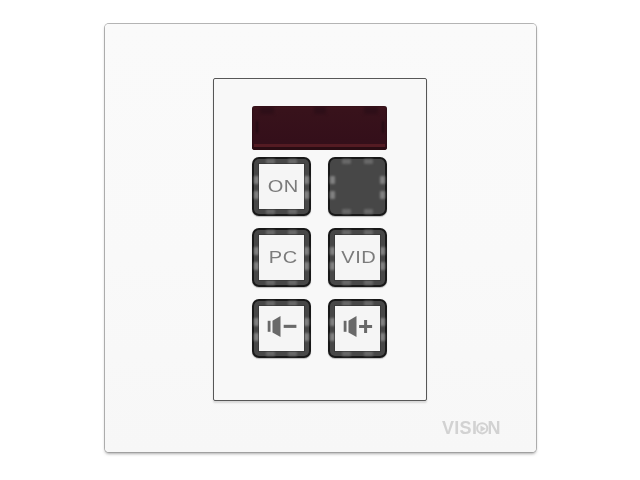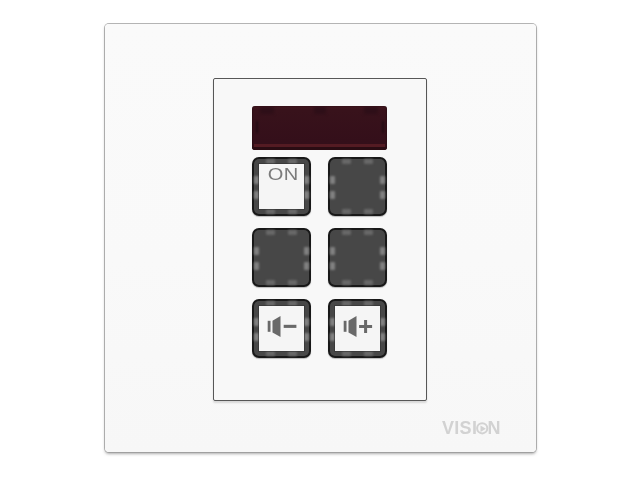--- a/index.html
+++ b/index.html
@@ -4,21 +4,21 @@
 <style>
   html,body{margin:0;padding:0;width:640px;height:480px;background:#ffffff;overflow:hidden;
     font-family:"Liberation Sans",sans-serif;}
   .abs{position:absolute;text-align:right;}
   .btn{position:absolute;width:59px;height:59px;border-radius:7px;background:#181818;
     box-shadow:0 1px 1px rgba(0,0,0,.25);}
   .bez{position:absolute;left:2px;top:2px;right:2px;bottom:2px;border-radius:5px;background:#474747;}
   .patch{position:absolute;background:#818181;border-radius:1px;filter:blur(1px);}
   .fpatch{position:absolute;background:#686868;border-radius:1px;filter:blur(1px);}
   .key{position:absolute;left:7px;top:7px;width:45px;height:45px;background:#f5f5f5;box-shadow:0 0 0 1px rgba(40,40,40,.45);
-    display:flex;align-items:flex-start;justify-content:center;
+    display:flex;align-items:center;justify-content:center;
     color:#7b7b7b;font-size:17px;letter-spacing:.4px;}
   .key span{display:inline-block;transform:scaleX(1.18);position:relative;left:1.6px;top:.5px;}
 </style>
 </head>
 <body>
 
 <div class="abs" style="left:104.5px;top:24px;width:431.5px;height:428px;border-radius:4px;
   background:linear-gradient(180deg,#fafafa 0%,#f9f9f9 55%,#f7f7f7 100%);
   box-shadow:0 0 0 1px rgba(150,150,150,.7), 0 2px 3px rgba(105,105,105,.55);"></div>
 
@@ -69,32 +69,38 @@
 <div class="btn" style="left:252px;top:228px;">
   <div class="bez"></div>
   <div class="patch" style="left:2px;top:19px;width:5px;height:8px;"></div>
   <div class="patch" style="left:2px;top:34px;width:5px;height:8px;"></div>
   <div class="patch" style="right:2px;top:19px;width:5px;height:8px;"></div>
   <div class="patch" style="right:2px;top:34px;width:5px;height:8px;"></div>
   <div class="fpatch" style="left:14px;top:2px;width:9px;height:5px;"></div>
   <div class="fpatch" style="left:36px;top:2px;width:9px;height:5px;"></div>
   <div class="fpatch" style="left:14px;bottom:2px;width:9px;height:5px;"></div>
   <div class="fpatch" style="left:36px;bottom:2px;width:9px;height:5px;"></div>
+  <div class="key">
+      <span>PC</span>
+    </div>
 </div>
 
 <div class="btn" style="left:328px;top:228px;">
   <div class="bez"></div>
   <div class="patch" style="left:2px;top:19px;width:5px;height:8px;"></div>
   <div class="patch" style="left:2px;top:34px;width:5px;height:8px;"></div>
   <div class="patch" style="right:2px;top:19px;width:5px;height:8px;"></div>
   <div class="patch" style="right:2px;top:34px;width:5px;height:8px;"></div>
   <div class="fpatch" style="left:14px;top:2px;width:9px;height:5px;"></div>
   <div class="fpatch" style="left:36px;top:2px;width:9px;height:5px;"></div>
   <div class="fpatch" style="left:14px;bottom:2px;width:9px;height:5px;"></div>
   <div class="fpatch" style="left:36px;bottom:2px;width:9px;height:5px;"></div>
+  <div class="key">
+      <span>VID</span>
+    </div>
 </div>
 
 <div class="btn" style="left:252px;top:299px;">
   <div class="bez"></div>
   <div class="patch" style="left:2px;top:19px;width:5px;height:8px;"></div>
   <div class="patch" style="left:2px;top:34px;width:5px;height:8px;"></div>
   <div class="patch" style="right:2px;top:19px;width:5px;height:8px;"></div>
   <div class="patch" style="right:2px;top:34px;width:5px;height:8px;"></div>
   <div class="fpatch" style="left:14px;top:2px;width:9px;height:5px;"></div>
   <div class="fpatch" style="left:36px;top:2px;width:9px;height:5px;"></div>

